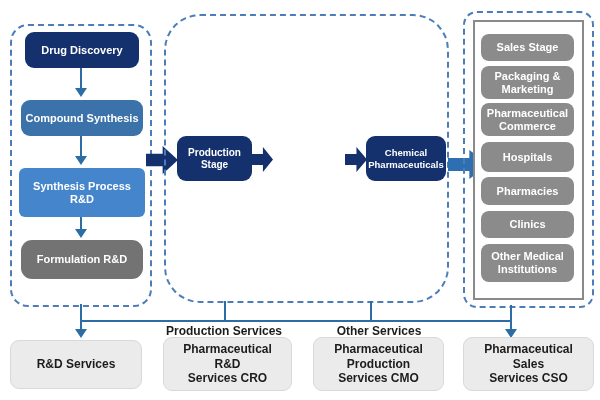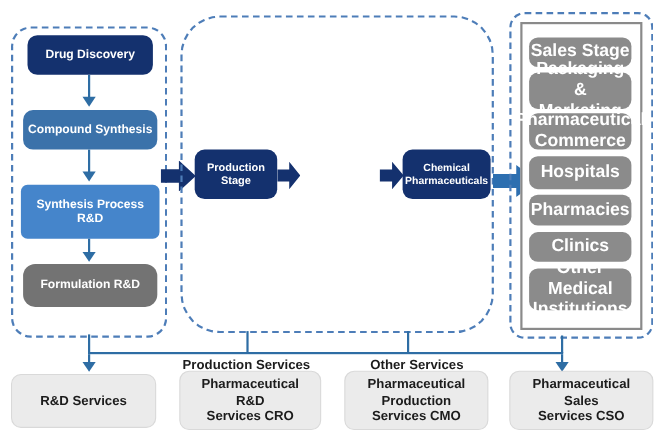--- a/index.html
+++ b/index.html
@@ -13,21 +13,21 @@
   .inner-frame{
     position:absolute;border:2px solid #8a8a8a;background:#ffffff;
   }
   .node{
     position:absolute;display:flex;align-items:center;justify-content:center;
     text-align:center;font-weight:700;color:#ffffff;white-space:pre-line;
     line-height:1.18;
   }
   .node-left{border-radius:9px;font-size:11px;}
   .node-mid{border-radius:9px;font-size:10px;background:#14316e;}
-  .node-gray{border-radius:8px;font-size:16px;background:#8b8b8b;}
+  .node-gray{border-radius:8px;font-size:11px;background:#8b8b8b;}
   .node-bottom{
     border-radius:9px;font-size:12px;background:#ebebeb;color:#1c1c1c;
     border:1px solid #d9d9d9;line-height:1.2;
   }
   .block-arrow{
     position:absolute;
     clip-path:polygon(0% 28%,52% 28%,52% 0%,100% 50%,52% 100%,52% 72%,0% 72%);
   }
   .vline{position:absolute;width:2px;background:#2e6da4;}
   .hline{position:absolute;height:2px;background:#2e6da4;}

